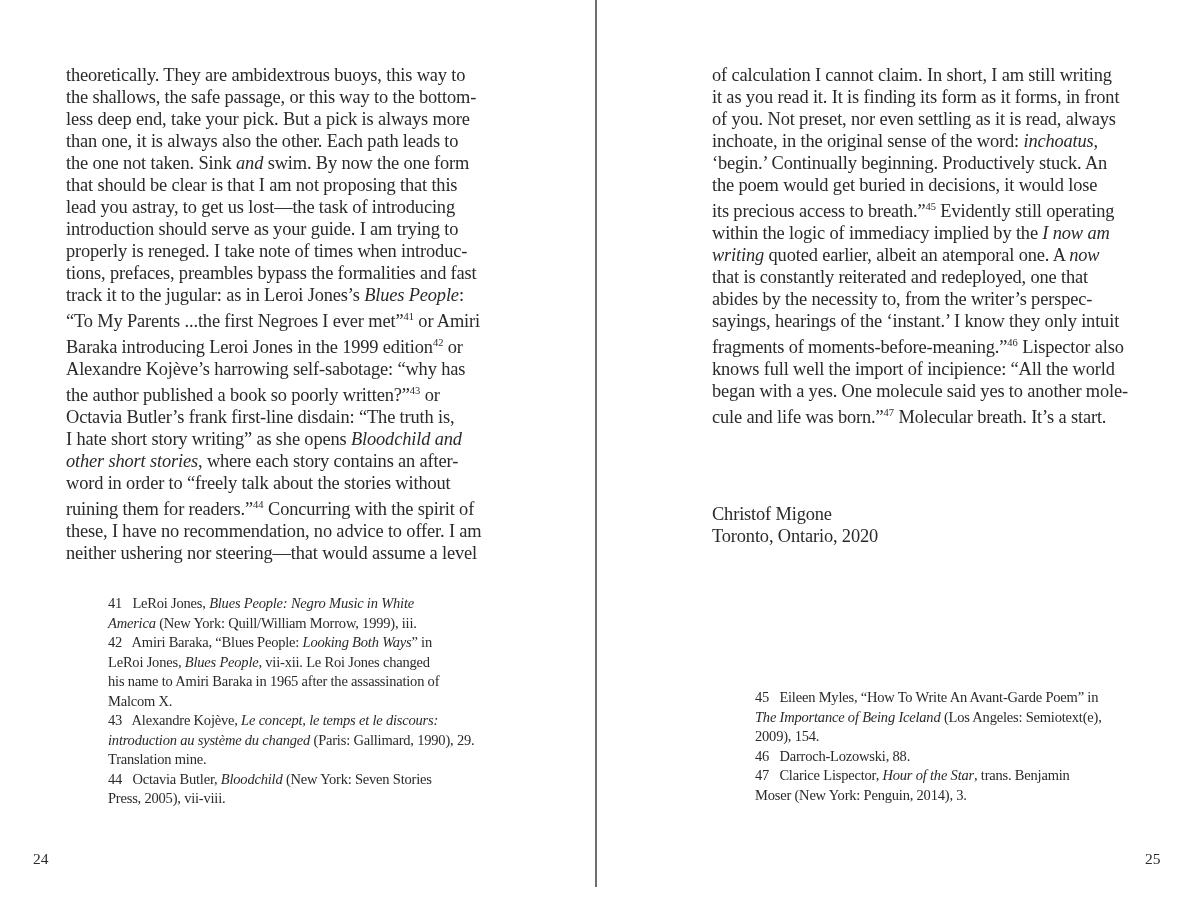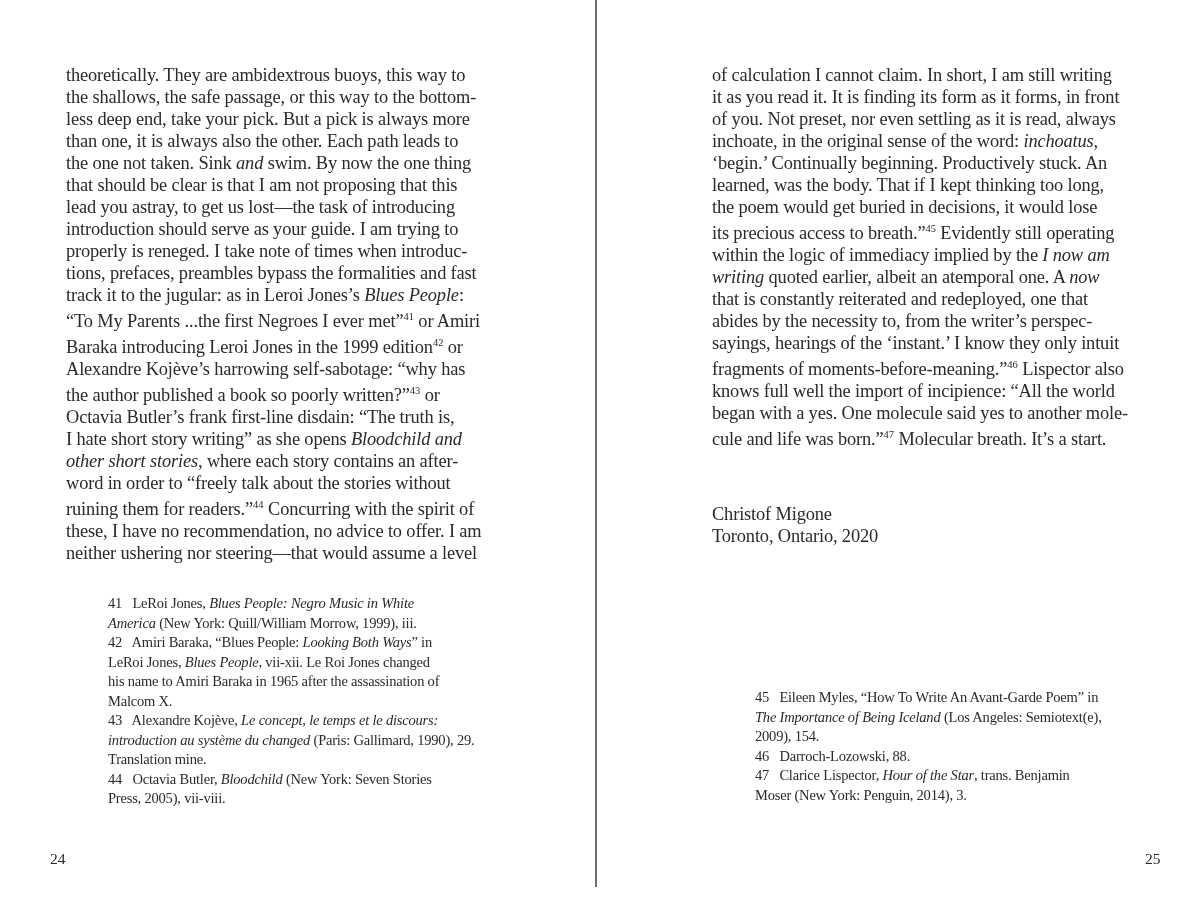--- a/index.html
+++ b/index.html
@@ -47,21 +47,21 @@
     letter-spacing: -0.2px;
   }
   .left-fn  { left: 108px; top: 594px; }
   .right-fn { left: 755px; top: 688px; }
   .pagenum {
     position: absolute;
     top: 849px;
     font-size: 15.5px;
     line-height: 20px;
   }
-  .pagenum-left  { left: 50px; }
+  .pagenum-left  { left: 33px; }
   .pagenum-right { left: 1145px; }
   .tl { white-space: pre; }
   .it { font-style: italic; }
   .sup {
     font-size: 10.5px;
     vertical-align: 7px;
     letter-spacing: 0;
   }
 </style>
 </head>
@@ -69,21 +69,21 @@
 
 <div class="spread">
 
   <div class="divider"></div>
 
   <div class="body-text left-body">
       <div class="tl"><span>theoretically. They are ambidextrous buoys, this way to</span></div>
       <div class="tl"><span>the shallows, the safe passage, or this way to the bottom-</span></div>
       <div class="tl"><span>less deep end, take your pick. But a pick is always more</span></div>
       <div class="tl"><span>than one, it is always also the other. Each path leads to</span></div>
-      <div class="tl"><span>the one not taken. Sink </span><span class="it">and</span><span> swim. By now the one thing</span></div>
+      <div class="tl"><span>the one not taken. Sink </span><span class="it">and</span><span> swim. By now the one form</span></div>
       <div class="tl"><span>that should be clear is that I am not proposing that this</span></div>
       <div class="tl"><span>lead you astray, to get us lost—the task of introducing</span></div>
       <div class="tl"><span>introduction should serve as your guide. I am trying to</span></div>
       <div class="tl"><span>properly is reneged. I take note of times when introduc-</span></div>
       <div class="tl"><span>tions, prefaces, preambles bypass the formalities and fast</span></div>
       <div class="tl"><span>track it to the jugular: as in Leroi Jones’s </span><span class="it">Blues People</span><span>:</span></div>
       <div class="tl"><span>“To My Parents ...the first Negroes I ever met”</span><span class="sup">41</span><span> or Amiri</span></div>
       <div class="tl"><span>Baraka introducing Leroi Jones in the 1999 edition</span><span class="sup">42</span><span> or</span></div>
       <div class="tl"><span>Alexandre Kojève’s harrowing self-sabotage: “why has</span></div>
       <div class="tl"><span>the author published a book so poorly written?”</span><span class="sup">43</span><span> or</span></div>
@@ -111,21 +111,20 @@
     </div>
 
   <div class="pagenum pagenum-left">24</div>
 
   <div class="body-text right-body">
       <div class="tl"><span>of calculation I cannot claim. In short, I am still writing</span></div>
       <div class="tl"><span>it as you read it. It is finding its form as it forms, in front</span></div>
       <div class="tl"><span>of you. Not preset, nor even settling as it is read, always</span></div>
       <div class="tl"><span>inchoate, in the original sense of the word: </span><span class="it">inchoatus</span><span>,</span></div>
       <div class="tl"><span>‘begin.’ Continually beginning. Productively stuck. An</span></div>
-      <div class="tl"><span>learned, was the body. That if I kept thinking too long,</span></div>
       <div class="tl"><span>the poem would get buried in decisions, it would lose</span></div>
       <div class="tl"><span>its precious access to breath.”</span><span class="sup">45</span><span> Evidently still operating</span></div>
       <div class="tl"><span>within the logic of immediacy implied by the </span><span class="it">I now am</span></div>
       <div class="tl"><span class="it">writing</span><span> quoted earlier, albeit an atemporal one. A </span><span class="it">now</span></div>
       <div class="tl"><span>that is constantly reiterated and redeployed, one that</span></div>
       <div class="tl"><span>abides by the necessity to, from the writer’s perspec-</span></div>
       <div class="tl"><span>sayings, hearings of the ‘instant.’ I know they only intuit</span></div>
       <div class="tl"><span>fragments of moments-before-meaning.”</span><span class="sup">46</span><span> Lispector also</span></div>
       <div class="tl"><span>knows full well the import of incipience: “All the world</span></div>
       <div class="tl"><span>began with a yes. One molecule said yes to another mole-</span></div>

